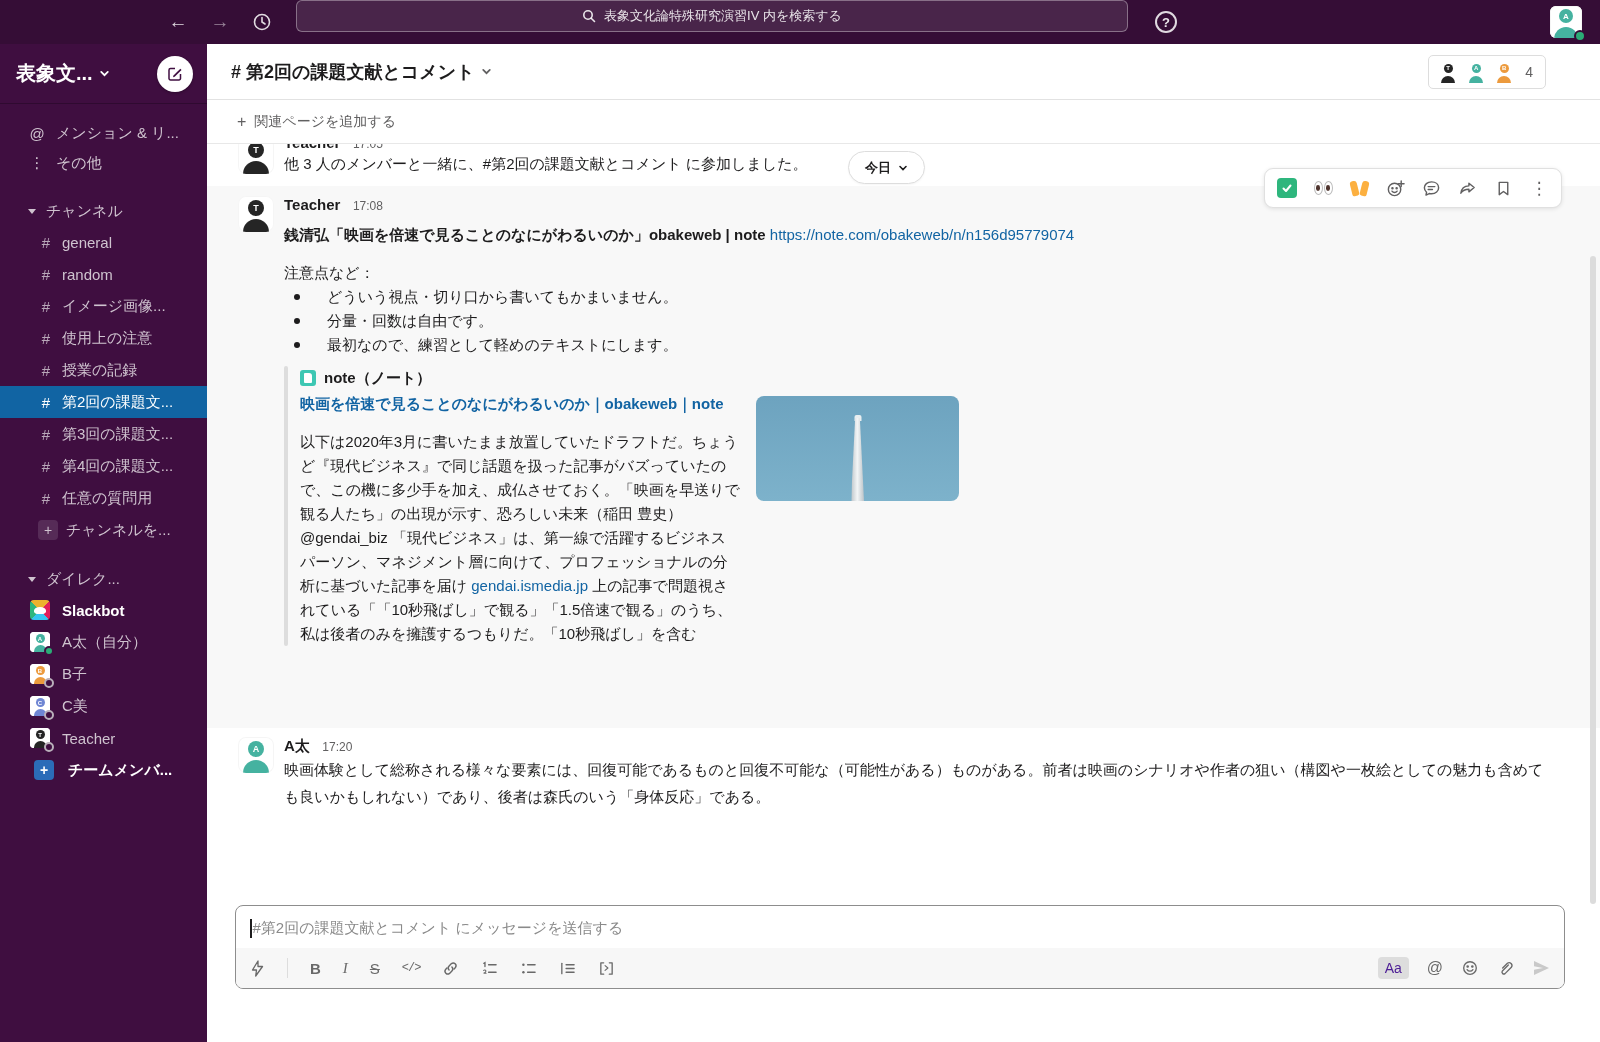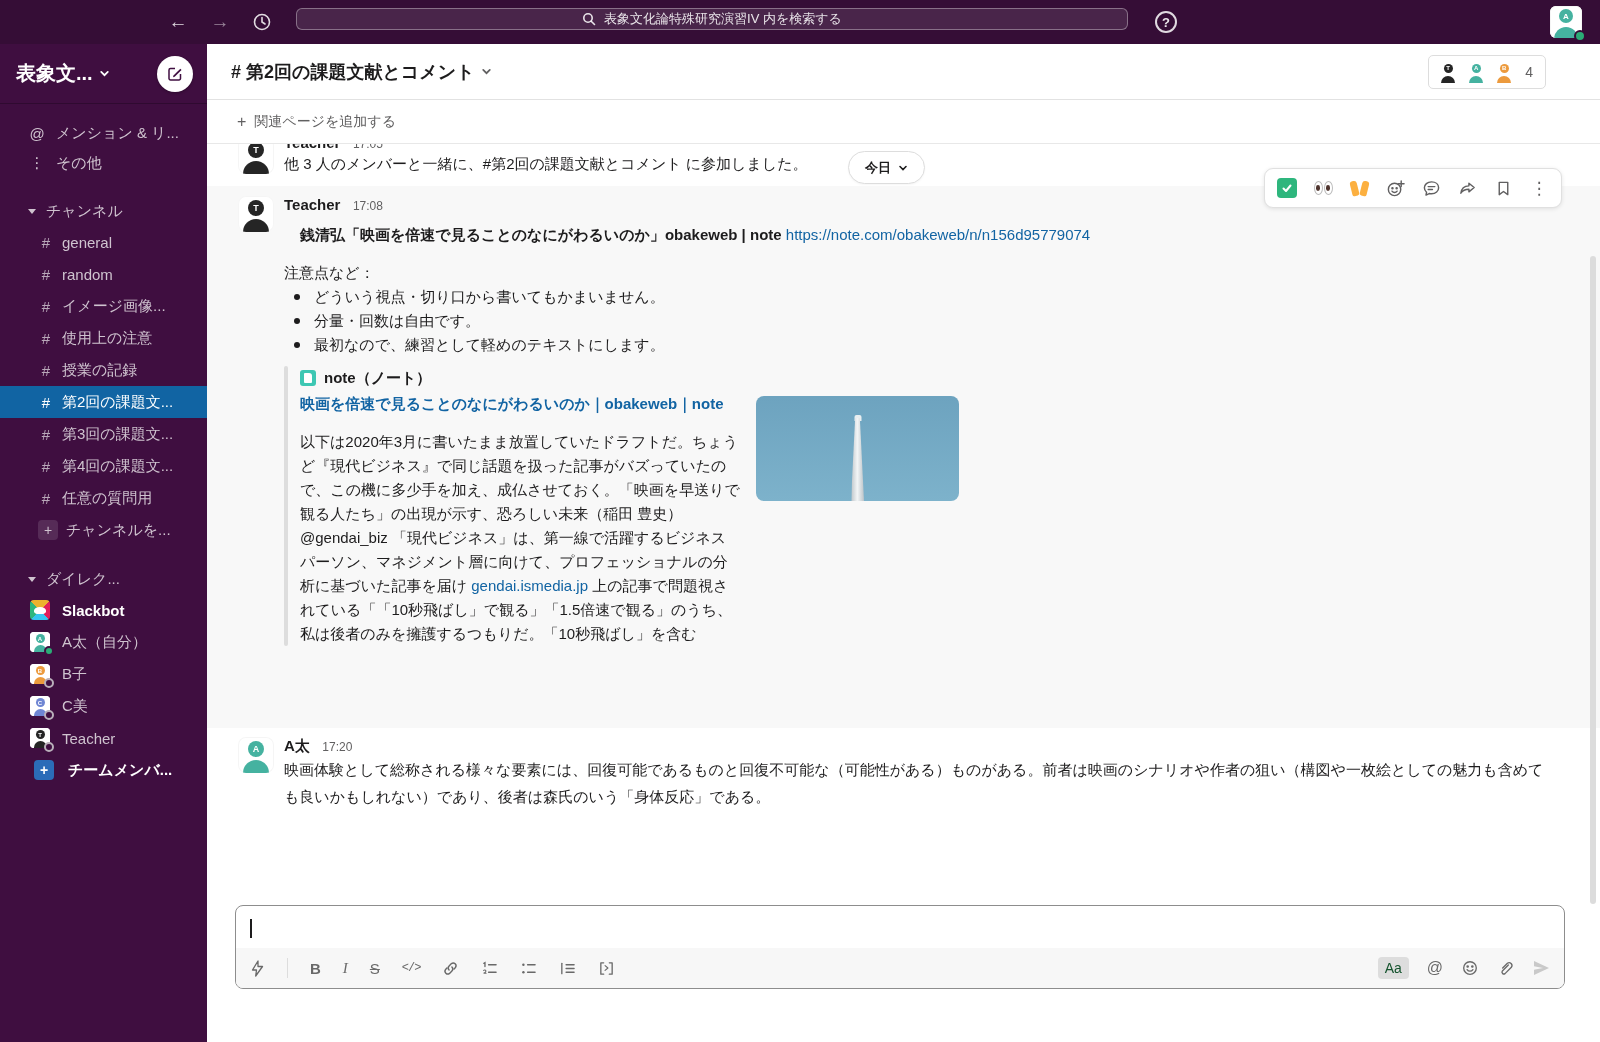--- a/index.html
+++ b/index.html
@@ -4,21 +4,21 @@
 <style>
   * { margin:0; padding:0; box-sizing:border-box; }
   html,body { width:1600px; height:1042px; overflow:hidden; background:#fff;
     font-family:"Liberation Sans","DejaVu Sans",sans-serif; color:#1d1c1d; }
 
   
   .topbar { position:absolute; left:0; top:0; width:1600px; height:44px; background:#350d36; z-index:40; }
   .nav-ctl { position:absolute; left:164px; top:0; height:44px; display:flex; align-items:center; gap:14px; color:rgba(255,255,255,.85); }
   .nav-arrow { font-size:19px; width:28px; height:28px; display:flex; align-items:center; justify-content:center; border-radius:4px; }
   .nav-arrow.dim { color:rgba(255,255,255,.5); }
-  .searchbar { position:absolute; left:296px; top:8px; width:832px; height:22px; background:rgba(255,255,255,.10);
+  .searchbar { position:absolute; left:296px; top:0; width:832px; height:32px; background:rgba(255,255,255,.10);
     border:1px solid rgba(255,255,255,.35); border-radius:6px; display:flex; align-items:center; justify-content:center;
     gap:8px; color:rgba(255,255,255,.88); font-size:13px; }
   .help-circle { position:absolute; left:1155px; top:11px; width:22px; height:22px; border:2px solid rgba(255,255,255,.85);
     border-radius:50%; color:rgba(255,255,255,.9); font-size:13px; font-weight:700; display:flex; align-items:center; justify-content:center; }
   .top-avatar { position:absolute; right:18px; top:6px; width:32px; height:32px; border-radius:6px; background:#fff; }
   .top-avatar .dot { position:absolute; right:-4px; bottom:-4px; width:12px; height:12px; border-radius:50%; background:#2bac76; border:2.5px solid #350d36; }
 
   
   .sidebar { position:absolute; left:0; top:44px; width:207px; height:998px; background:#3f0e40; color:#cfc3cf; z-index:30; }
   .ws-head { height:60px; display:flex; align-items:center; padding:0 14px 0 16px; border-bottom:1px solid rgba(0,0,0,.25); }
@@ -84,24 +84,24 @@
   .join-block { position:absolute; left:31px; top:-10px; right:40px; display:flex; gap:10px; }
   .join-block .pav { margin-top:4px; }
 
   .date-pill { position:absolute; left:641px; top:7px; height:33px; background:#fff; border:1px solid #ddd; border-radius:17px;
     display:flex; align-items:center; gap:7px; padding:0 16px; font-size:13px; font-weight:700; z-index:6; box-shadow:0 1px 2px rgba(0,0,0,.04); }
 
   .hl-block { position:absolute; left:0; top:42px; right:0; height:542px; background:#f8f8f8; }
   .hl-inner { display:flex; gap:10px; padding:10px 20px 0 31px; }
   .msg-col { flex:1; min-width:0; }
   .ref-line { font-size:15px; line-height:24px; margin-top:9px; }
-  .ref-line b { font-weight:800;margin-left:16px; }
+  .ref-line b { font-weight:800; }
   a.lnk, .lnk { color:#1264a3; text-decoration:none; }
   .notes-label { margin-top:14px; font-size:15px; line-height:24px; }
-  .bullet-row { display:flex; align-items:flex-start; gap:14px; padding-left:10px; font-size:15px; line-height:24px; }
+  .bullet-row { display:flex; align-items:flex-start; gap:27px; padding-left:10px; font-size:15px; line-height:24px; }
   .bullet-dot { width:6px; height:6px; border-radius:50%; background:#1d1c1d; margin-top:9px; flex:0 0 auto; }
 
   
   .unfurl { display:flex; margin-top:9px; }
   .unfurl-bar { width:4px; border-radius:4px; background:#ddd; flex:0 0 auto; }
   .unfurl-body { margin-left:12px; }
   .unfurl-provider { display:flex; align-items:center; gap:8px; font-size:15px; font-weight:800; height:24px; }
   .note-ic { width:16px; height:16px; border-radius:3px; background:#3dc7b3; position:relative; }
   .note-ic:after { content:""; position:absolute; left:4px; top:3px; width:8px; height:10px; background:#fff; border-radius:1px 3px 1px 1px; }
   .unfurl-cols { display:flex; align-items:flex-start; }
@@ -139,21 +139,21 @@
   .composer-toolbar { position:absolute; left:0; right:0; bottom:0; height:40px; background:#f7f7f7; border-radius:0 0 7px 7px;
     display:flex; align-items:center; padding:0 14px; color:#696969; }
   .ct-left { display:flex; align-items:center; gap:22px; }
   .ct-right { margin-left:auto; display:flex; align-items:center; gap:18px; }
   .ct-sep { width:1px; height:20px; background:#ddd; }
   .glyph { font-size:15px; color:#696969; }
   .glyph.b { font-weight:800; }
   .glyph.i { font-style:italic; font-family:"Liberation Serif",serif; }
   .glyph.s { text-decoration:line-through; }
   .glyph.code { font-family:"Liberation Mono",monospace; font-size:12px; letter-spacing:-1px; }
-  .aa-active { background:#ddd; border-radius:4px; padding:3px 7px; font-size:14px; color:#14532d; }
+  .aa-active { background:#ddd; border-radius:4px; padding:3px 7px; font-size:14px; color:#4c1d95; }
   .send-ic { color:#c9c9c9; }
 
   .scroll-thumb { position:absolute; right:4px; top:112px; width:6px; height:648px; border-radius:3px; background:#dcdcdc; z-index:5; }
 
   .ic { display:inline-flex; align-items:center; justify-content:center; }
   svg { display:block; }
 </style>
 </head>
 <body>
 
@@ -497,20 +497,21 @@
         <p>映画体験として総称される様々な要素には、回復可能であるものと回復不可能な（可能性がある）ものがある。前者は映画のシナリオや作者の狙い（構図や一枚絵としての魅力も含めても良いかもしれない）であり、後者は森氏のいう「身体反応」である。</p>
       </div>
     </div>
 
     <div class="scroll-thumb"></div>
   </div>
 
   <div class="composer">
     <div class="composer-input">
       <span class="caret"></span>
+      <span>#第2回の課題文献とコメント にメッセージを送信する</span>
     </div>
     <div class="composer-toolbar">
       <div class="ct-left">
         <span class="ic">
           <svg width="15" height="17" viewBox="0 0 14 17" fill="none" stroke="#696969" stroke-width="1.3" stroke-linejoin="round">
               <path d="M7.5 1 L2 10 H6 L5.2 16 L12 6.5 H7.5 Z"></path>
             </svg>
         </span>
         <span class="ct-sep"></span>
         <span class="glyph b">B</span>

